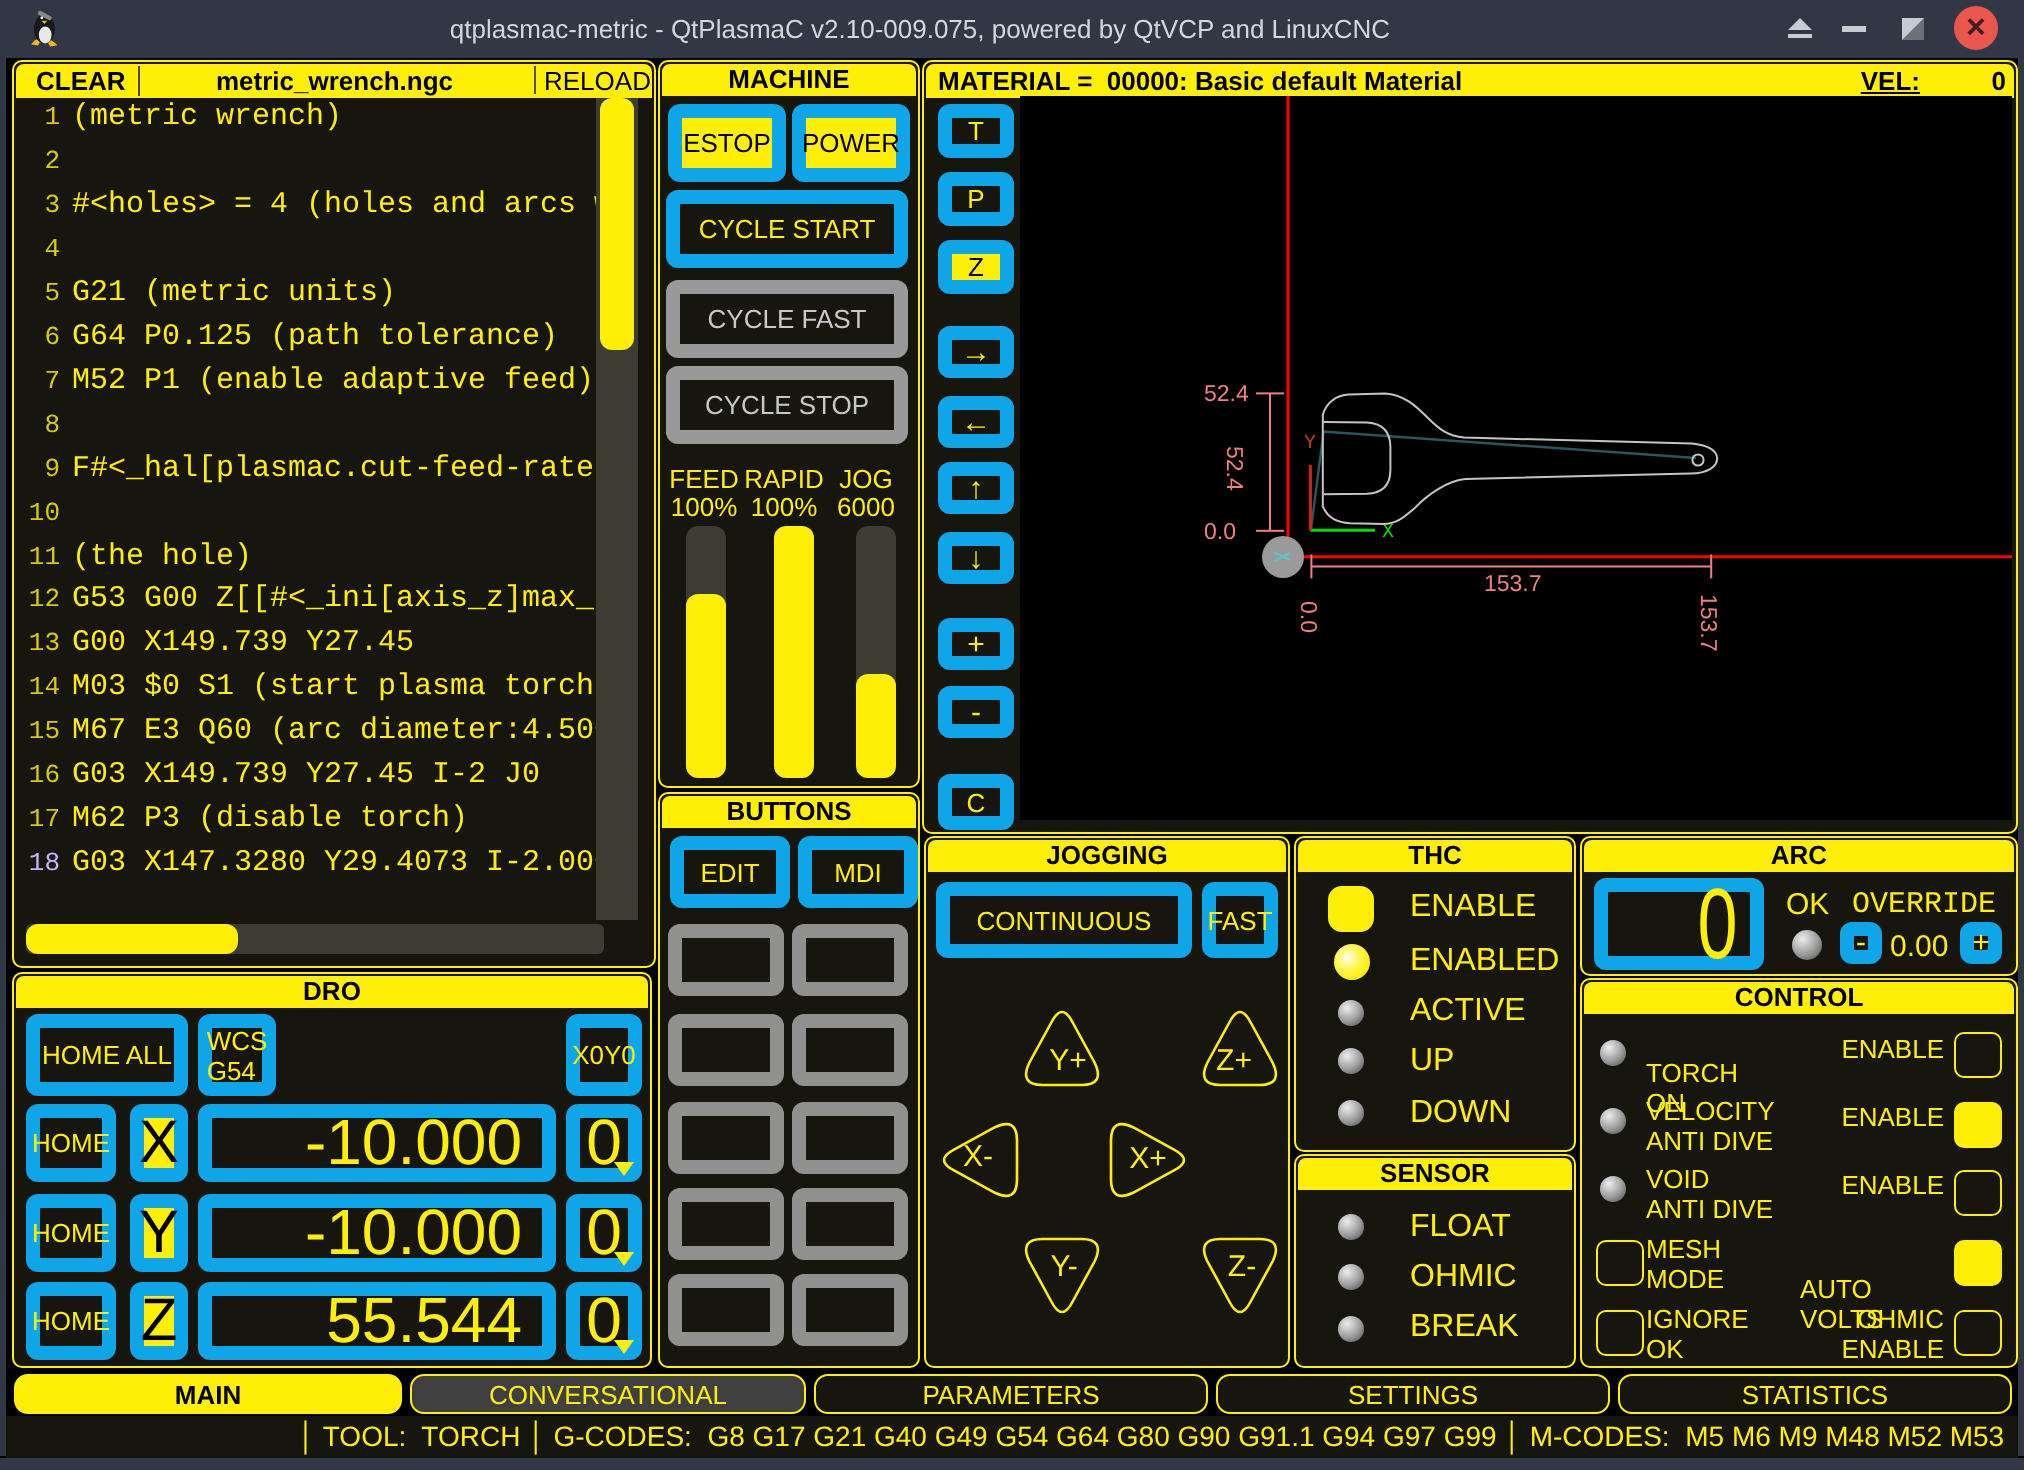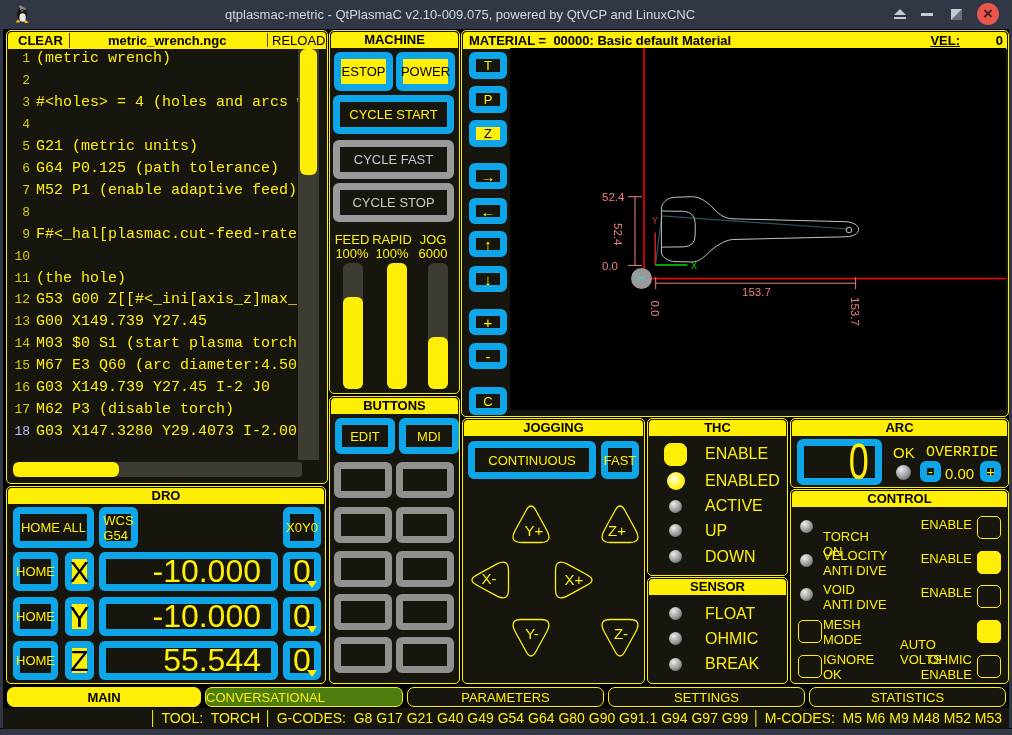--- a/index.html
+++ b/index.html
@@ -310,20 +310,20 @@
 
   <div class="cb" style="left:7px;top:165px;width:24px;height:23px;"></div>
   <div class="lbl" style="left:32px;top:162px;line-height:15px;">IGNORE
 OK</div>
   <div class="lbl" style="left:123px;top:162px;width:58px;text-align:right;line-height:15px;">OHMIC
 ENABLE</div>
   <div class="cb" style="left:186px;top:165px;width:24px;height:23px;"></div>
 </div>
 
 <div class="abs" style="left:7px;top:687px;width:194px;height:20px;background:#ffee06;border:1px solid #ffee06;border-radius:7px;box-sizing:border-box;color:#000;text-align:center;font-size:13px;font-weight:bold;line-height:19px;">MAIN</div>
-<div class="abs" style="left:205px;top:687px;width:198px;height:20px;background:#4d7c0f;border:1px solid #ffee06;border-radius:7px;box-sizing:border-box;color:#ffee06;font-size:13px;line-height:19px;">CONVERSATIONAL</div>
+<div class="abs" style="left:205px;top:687px;width:198px;height:20px;background:#404040;border:1px solid #ffee06;border-radius:7px;box-sizing:border-box;color:#ffee06;text-align:center;font-size:13px;line-height:19px;">CONVERSATIONAL</div>
 <div class="abs" style="left:407px;top:687px;width:197px;height:20px;background:#16160e;border:1px solid #ffee06;border-radius:7px;box-sizing:border-box;color:#ffee06;text-align:center;font-size:13px;line-height:19px;">PARAMETERS</div>
 <div class="abs" style="left:608px;top:687px;width:197px;height:20px;background:#16160e;border:1px solid #ffee06;border-radius:7px;box-sizing:border-box;color:#ffee06;text-align:center;font-size:13px;line-height:19px;">SETTINGS</div>
 <div class="abs" style="left:809px;top:687px;width:197px;height:20px;background:#16160e;border:1px solid #ffee06;border-radius:7px;box-sizing:border-box;color:#ffee06;text-align:center;font-size:13px;line-height:19px;">STATISTICS</div>
 
 <div class="abs" style="left:3px;top:708px;width:1006px;height:21px;background:#16160e;color:#ffee06;font-size:14px;line-height:21px;white-space:pre;"><span style="position:absolute;left:146px;">│ TOOL:  TORCH │ G-CODES:  G8 G17 G21 G40 G49 G54 G64 G80 G90 G91.1 G94 G97 G99 │ M-CODES:  M5 M6 M9 M48 M52 M53</span></div>
 
 </div>
 
 </body></html>

